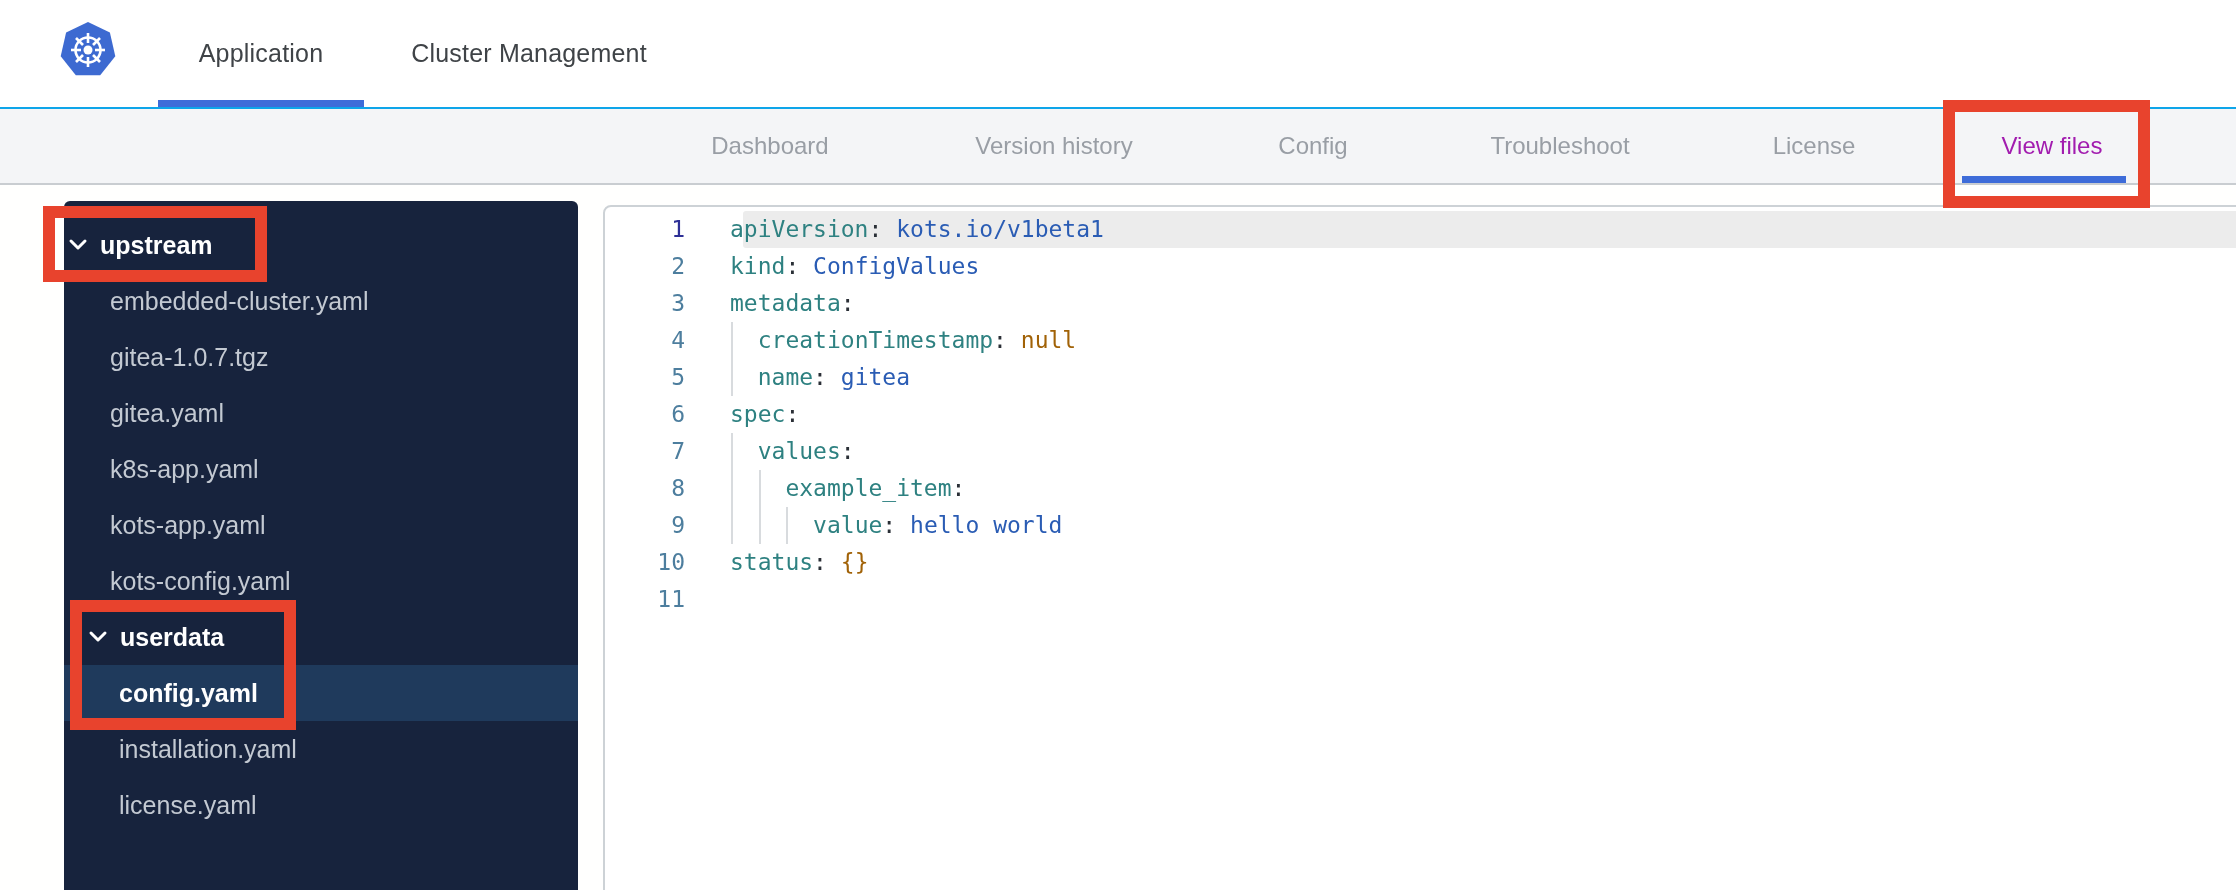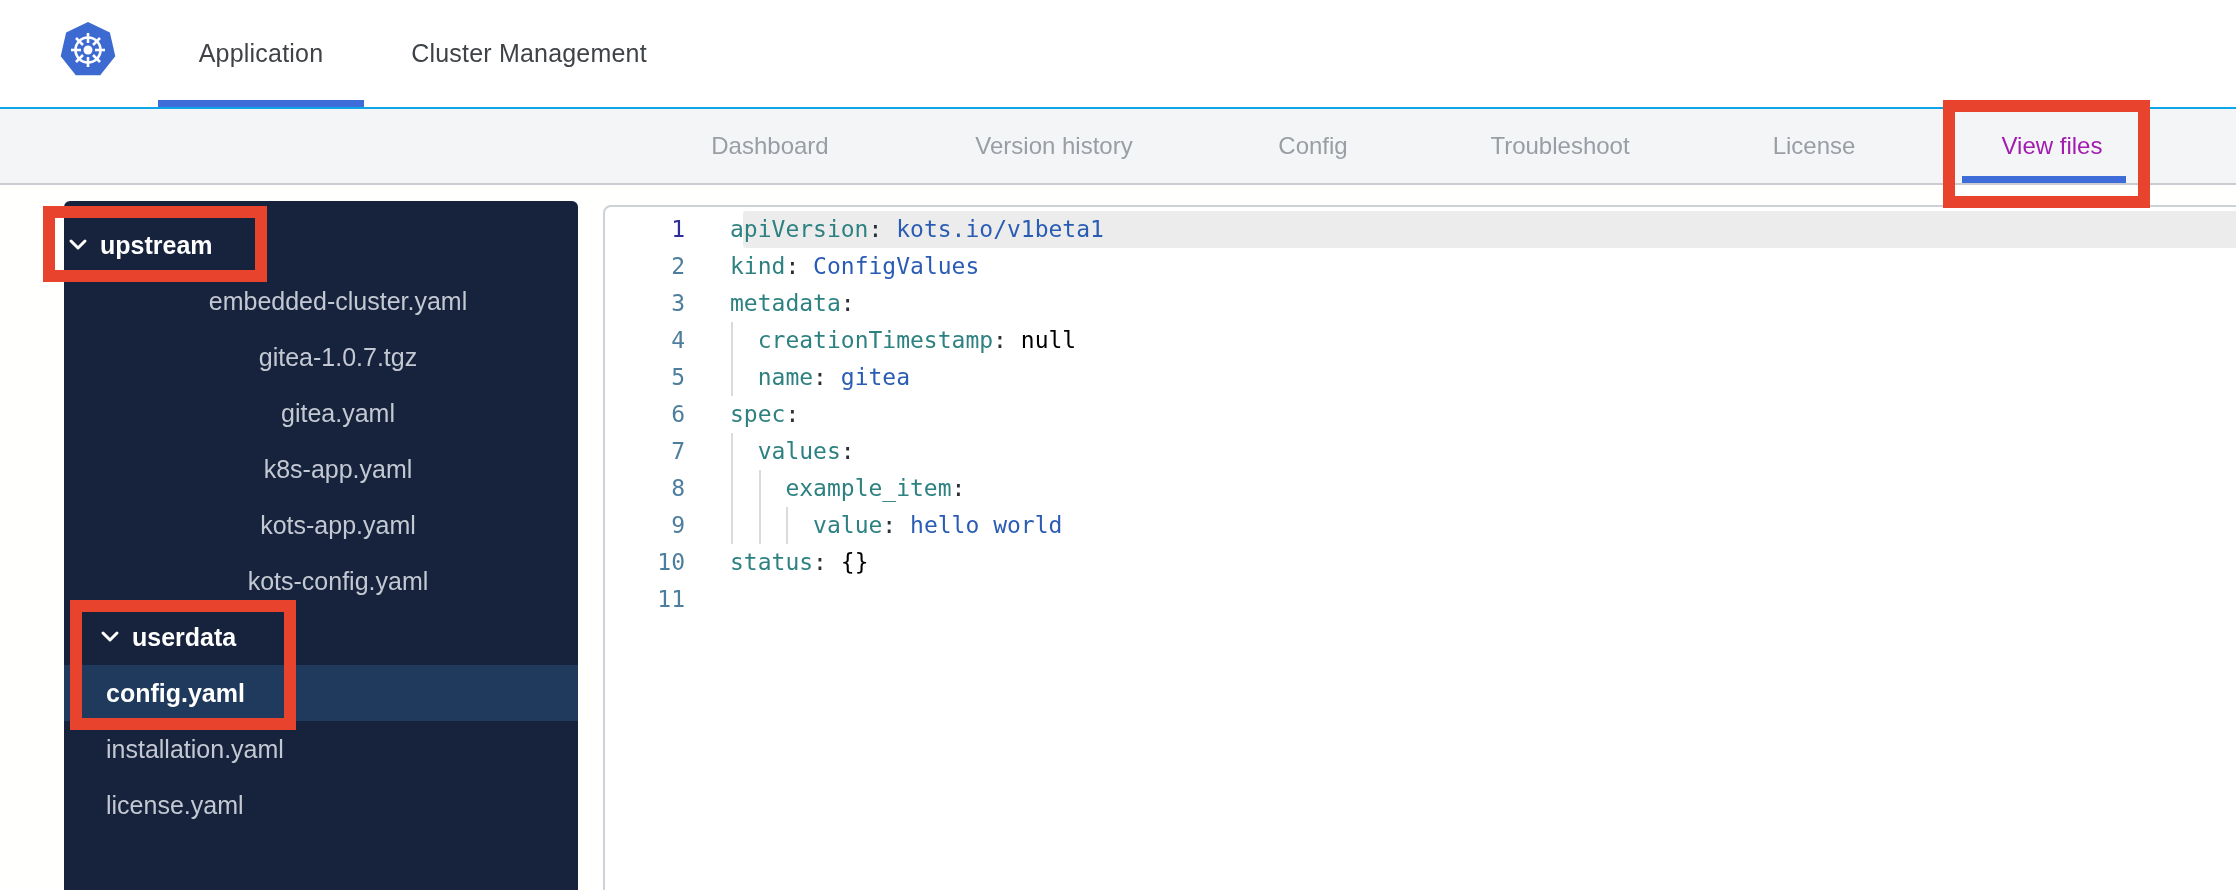--- a/index.html
+++ b/index.html
@@ -28,42 +28,42 @@
   .nav-tab.active{color:#a21caf;margin-left:8px;}
   .nav-underline{position:absolute;left:1962px;top:67px;width:164px;height:7px;background:#3e6cd9;}
 
   
   .sidebar{position:absolute;left:64px;top:201px;width:514px;height:705px;background:#17233d;
     border-radius:6px 6px 0 0;padding-top:16px;box-sizing:border-box;}
   .tree-row{height:56px;display:flex;align-items:center;font-size:25px;color:#c3c9d2;cursor:pointer;}
   .tree-row.folder{color:#ffffff;font-weight:700;}
   .tree-row.selected{background:#1f3a5c;color:#ffffff;font-weight:700;}
   .tree-row.pl-folder0{padding-left:4px;}
-  .tree-row.pl-file1{padding-left:34px;justify-content:center;}
-  .tree-row.pl-folder1{padding-left:36px;}
-  .tree-row.pl-file2{padding-left:42px;}
+  .tree-row.pl-file1{padding-left:46px;}
+  .tree-row.pl-folder1{padding-left:24px;}
+  .tree-row.pl-file2{padding-left:55px;}
   .chev{display:inline-flex;margin-right:12px;flex:0 0 auto;}
 
   
   .editor{position:absolute;left:603px;top:205px;width:1640px;height:700px;background:#ffffff;
     border:2px solid #cdd2d6;border-radius:8px;box-sizing:border-box;overflow:hidden;
     font-family:"DejaVu Sans Mono",monospace;font-size:23px;}
   .code-area{position:absolute;top:4px;left:0;right:0;}
   .code-line{display:flex;height:37px;line-height:37px;position:relative;}
   .code-line.active::before{content:"";position:absolute;left:138px;right:0;top:0;bottom:0;
     background:#ececec;border-radius:3px 0 0 3px;}
   .gutter{flex:0 0 125px;width:125px;text-align:right;padding-right:45px;box-sizing:border-box;
     color:#4d7e9e;position:relative;z-index:1;}
   .code-line.active .gutter{color:#2d2f96;}
   .code{position:relative;white-space:pre;z-index:1;flex:1 1 auto;}
   .guide{position:absolute;top:0;bottom:0;width:2px;background:#d8dbde;}
   .tk-key{color:#2e8181;}
   .tk-punct{color:#2a2f36;}
   .tk-str{color:#2a5cb4;}
-  .tk-atom{color:#000000;}
+  .tk-atom{color:#a16207;}
   .tk-plain{color:#333333;}
 
   
   .anno{position:absolute;border:12px solid #e8432d;box-sizing:border-box;z-index:50;pointer-events:none;}
   .anno.view-files{left:1943px;top:100px;width:207px;height:108px;}
   .anno.upstream{left:43px;top:206px;width:224px;height:76px;}
   .anno.userdata{left:70px;top:600px;width:226px;height:130px;}
 </style>
 </head>
 <body>

